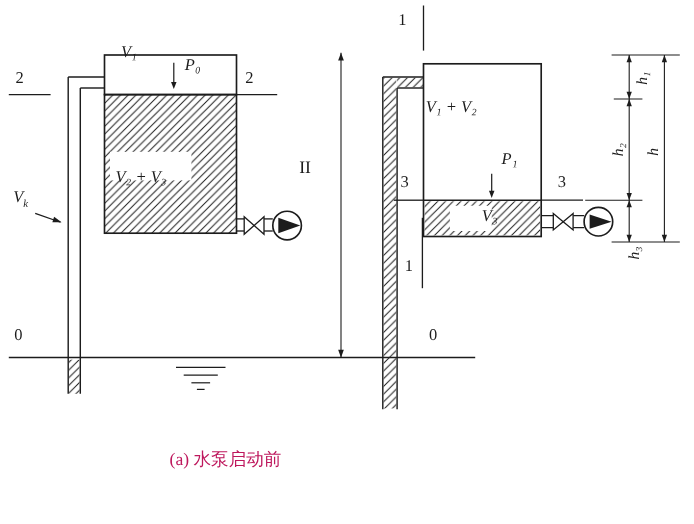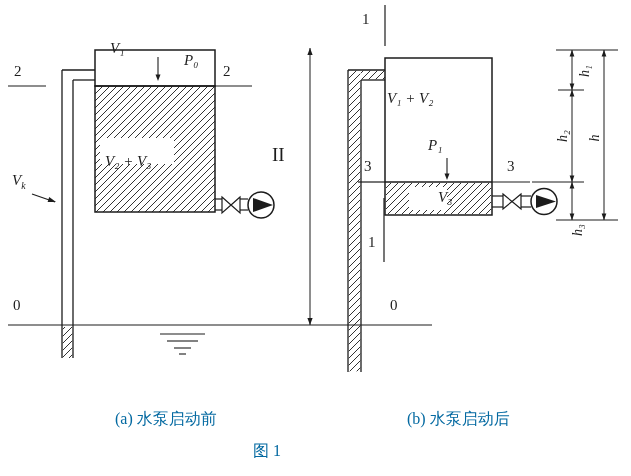--- a/index.html
+++ b/index.html
@@ -2,24 +2,24 @@
 <html><head>
 <meta charset="utf-8">
 <style>
   html,body{margin:0;padding:0;background:#fff;}
   .stage{position:relative;width:631px;height:476px;background:#ffffff;overflow:hidden;
          font-family:"Liberation Serif","DejaVu Serif",serif;}
   .stage svg{position:absolute;left:0;top:0;}
   .lbl{position:absolute;color:#1c1c1c;font:italic 15px "Liberation Serif","DejaVu Serif",serif;
        white-space:nowrap;line-height:1;}
   .num{font-style:normal;}
-  .big{font-size:19px;}
+  .big{font-size:16px;}
   .dim{transform:translate(-50%,-50%) rotate(-90deg);font-size:14px;transform-origin:center;}
-  .cap{position:absolute;color:#0369a1;font:16px "Liberation Serif","DejaVu Serif",serif;
-       white-space:nowrap;line-height:1.2;}
+  .cap{position:absolute;color:#be185d;font:16px "Liberation Serif","DejaVu Serif",serif;
+       text-align:center;white-space:nowrap;line-height:1.2;}
   sub{font-size:0.65em;}
 </style>
 </head>
 <body>
 
 <div class="stage">
 
   <svg width="631" height="476" viewBox="0 0 631 476">
     <defs>
       <pattern id="hatch" width="7" height="7" patternUnits="userSpaceOnUse">
@@ -150,37 +150,35 @@
       <polygon points="572,182 569.6,188.5 574.4,188.5" fill="#1c1c1c" stroke="none"></polygon>
       <polygon points="572,220 569.6,213.5 574.4,213.5" fill="#1c1c1c" stroke="none"></polygon>
       <polygon points="604,50 601.6,56.5 606.4,56.5" fill="#1c1c1c" stroke="none"></polygon>
       <polygon points="604,220 601.6,213.5 606.4,213.5" fill="#1c1c1c" stroke="none"></polygon>
     </g>
   </svg>
 
   <span class="lbl num" style="left:14px;top:64px">2</span>
   <span class="lbl num" style="left:223px;top:64px">2</span>
   <span class="lbl" style="left:110px;top:41px">V₁</span>
-  <span class="lbl" style="left:184px;top:53px">P₀</span>
+  <span class="lbl" style="left:168px;top:53px">P₀</span>
   <span class="lbl" style="left:105px;top:154px">V₂ + V₃</span>
   <span class="lbl" style="left:12px;top:173px"><i>V</i><sub>k</sub></span>
   <span class="lbl num" style="left:13px;top:298px">0</span>
   <span class="lbl num" style="left:390px;top:298px">0</span>
   <span class="lbl num big" style="left:272px;top:145px">II</span>
 
   <span class="lbl num" style="left:362px;top:12px">1</span>
   <span class="lbl" style="left:387px;top:91px">V₁ + V₂</span>
-  <span class="lbl" style="left:428px;top:138px">P₁</span>
+  <span class="lbl" style="left:456px;top:138px">P₁</span>
   <span class="lbl num" style="left:364px;top:159px">3</span>
   <span class="lbl num" style="left:507px;top:159px">3</span>
   <span class="lbl" style="left:438px;top:190px">V₃</span>
   <span class="lbl num" style="left:368px;top:235px">1</span>
 
   <span class="lbl dim" style="left:585px;top:71px">h₁</span>
   <span class="lbl dim" style="left:563px;top:136px">h₂</span>
   <span class="lbl dim" style="left:595px;top:138px">h</span>
   <span class="lbl dim" style="left:578px;top:230px">h₃</span>
 
   <span class="cap" style="left:115px;top:409px;width:180px">(a) 水泵启动前</span>
-  <span class="cap" style="left:407px;top:409px;width:180px">(b) 水泵启动后</span>
-  <span class="cap" style="left:253px;top:441px;width:100px">图 1</span>
 
 </div>
 
 </body></html>

